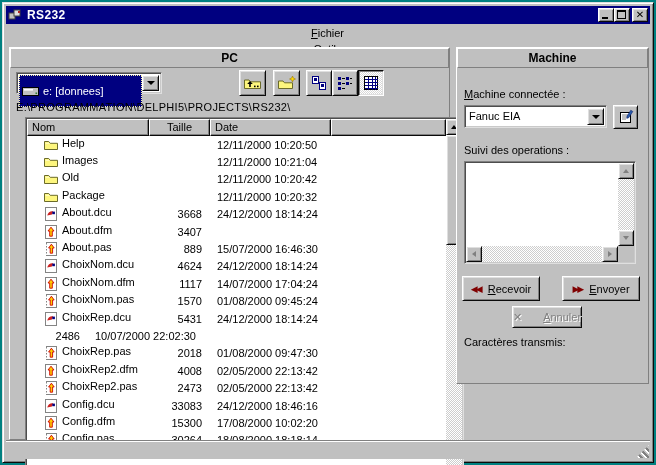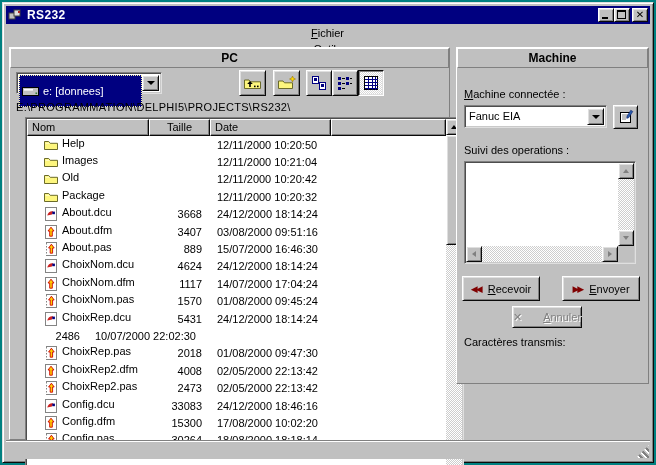--- a/index.html
+++ b/index.html
@@ -340,21 +340,20 @@
     <span class="cell-name">
               <span class="file-icon">
                 <svg width="16" height="16" viewBox="0 0 16 16">
                   <rect x="2.5" y="1.5" width="11" height="13" fill="#fff" stroke="#848484"></rect>
                   <path d="M8 3.2 L11 7 H9.3 V12.2 H6.7 V7 H5 Z" fill="#ffcc00" stroke="#cc0000" stroke-width="0.9"></path>
                 </svg>
               </span>
               <span>About.dfm</span>
             </span>
     <span class="cell-size">3407</span>
-    <span class="cell-date">03/08/2000 09:51:16</span>
   </div>
           <div class="file-row">
     <span class="cell-name">
               <span class="file-icon">
                 <svg width="16" height="16" viewBox="0 0 16 16">
                   <rect x="3.5" y="1.5" width="10" height="13" fill="#fff" stroke="#848484"></rect>
                   <line x1="3.5" y1="2" x2="3.5" y2="14" stroke="#fff"></line>
                   <line x1="3.5" y1="2" x2="3.5" y2="14" stroke="#848484" stroke-dasharray="1.5,1.5"></line>
                   <path d="M8.4 3.2 L11.2 7 H9.6 V12.2 H7.2 V7 H5.6 Z" fill="#ffcc00" stroke="#cc0000" stroke-width="0.9"></path>
                 </svg>

